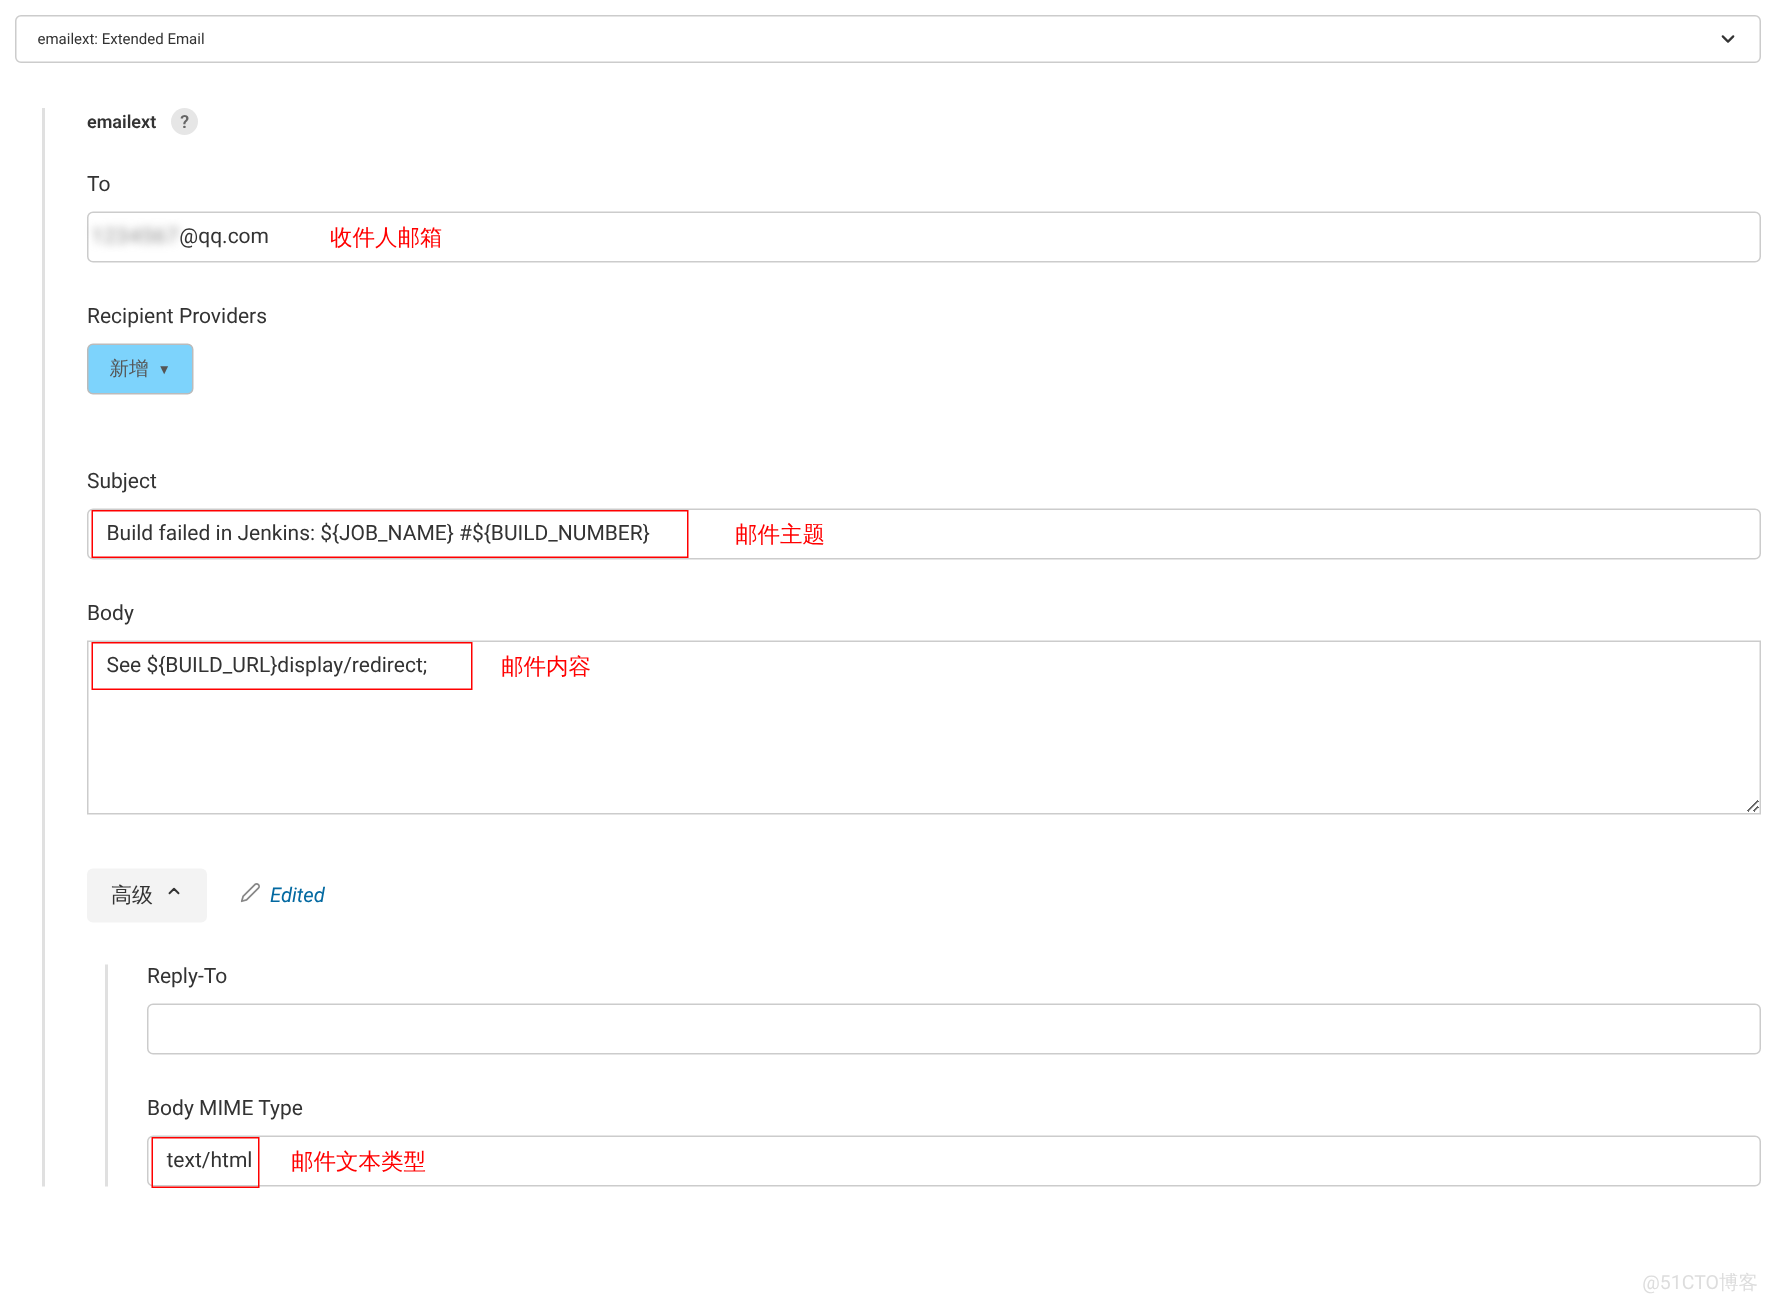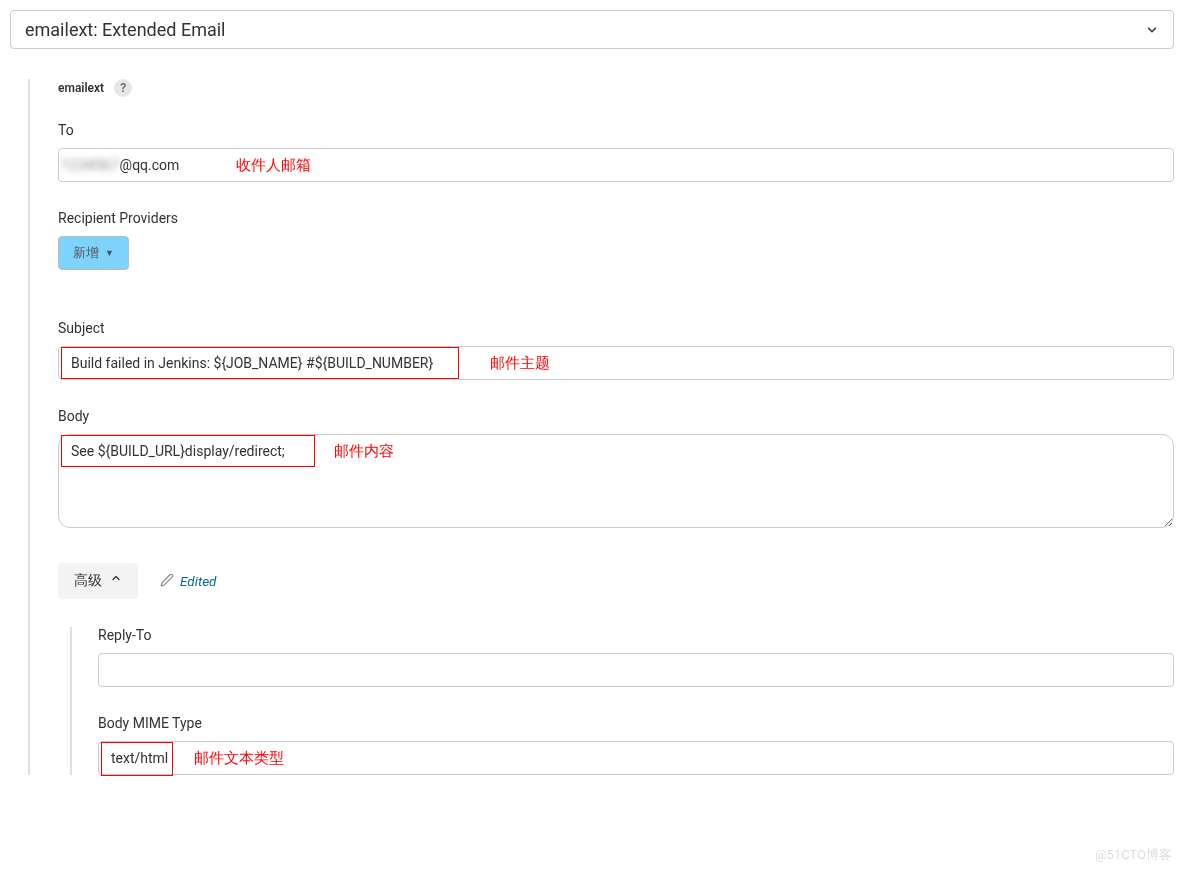--- a/index.html
+++ b/index.html
@@ -19,21 +19,21 @@
       border: 1px solid #ccc;
       border-radius: 4px;
       padding: 8px 14px;
       display: flex;
       justify-content: space-between;
       align-items: center;
       cursor: pointer;
       margin-bottom: 30px;
     }
     .dropdown-header .label {
-      font-size: 18px;
+      font-size: 10px;
       color: #333;
     }
     .chevron-down {
       width: 14px;
       height: 14px;
     }
     .chevron-down svg {
       width: 100%;
       height: 100%;
     }
@@ -83,26 +83,26 @@
       border: 1px solid #ccc;
       border-radius: 4px;
       padding: 8px 12px;
       font-size: 14px;
       color: #333;
       font-family: inherit;
     }
     .textarea-input {
       width: 100%;
       border: 1px solid #ccc;
-      border-radius: 12px;
+      border-radius: 0;
       padding: 8px 12px;
       font-size: 14px;
       color: #333;
       font-family: inherit;
-      height: 94px;
+      height: 116px;
       resize: vertical;
     }
     .red-box {
       border: 1.5px solid #ff0000;
       position: absolute;
       pointer-events: none;
     }
     .annotation {
       position: absolute;
       color: #ff0000;
@@ -200,21 +200,21 @@
     <span class="name">emailext</span>
     <span class="help-icon">?</span>
   </div>
 
   <div class="form-field">
     <label class="field-label">To</label>
     <div class="input-wrapper">
       <div class="text-input to-value">
         <span class="blurred-text">1234567</span><span>@qq.com</span>
       </div>
-      <span class="annotation" style="left: 178px; top: 8px;">收件人邮箱</span>
+      <span class="annotation" style="left: 162px; top: 8px;">收件人邮箱</span>
     </div>
   </div>
 
   <div class="form-field" style="margin-bottom:50px;">
     <label class="field-label">Recipient Providers</label>
     <button class="add-button">
       <span>新增</span>
       <span class="caret">▼</span>
     </button>
   </div>

